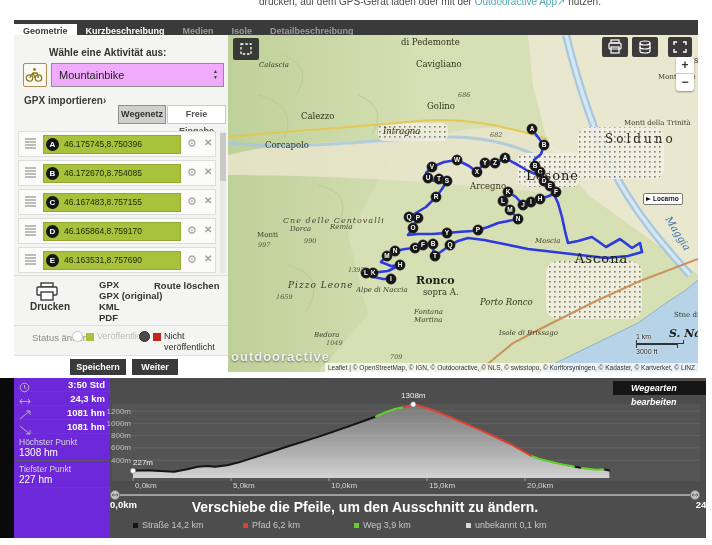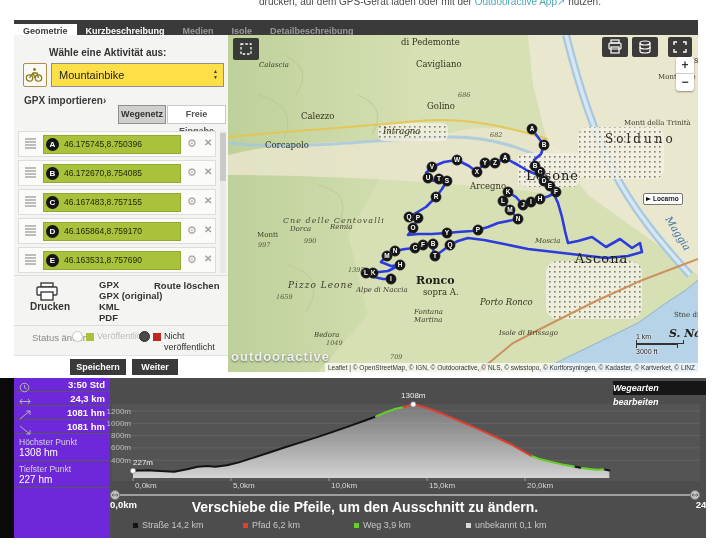--- a/index.html
+++ b/index.html
@@ -11,21 +11,21 @@
   #top-note .lnk{color:#4aa6b0;}
   
   #tabbar{left:14px;top:20px;width:684px;height:15px;background:#3a3a3a;white-space:nowrap;}
   .tab{display:inline-block;height:15px;line-height:15px;padding:0 9px;font-size:9px;font-weight:bold;color:#9a9a9a;cursor:pointer;}
   .tab.hl{color:#fff;}
   .tab.active{background:#fff;color:#3a3a3a;}
   
   #sidebar{left:14px;top:35px;width:214px;height:320px;background:#f4f4f2;border-bottom:1px solid #e2e2e0;}
   #activity-q{left:10px;top:12px;font-size:10px;font-weight:bold;color:#333;margin-left:25px;}
   #activity-icon{left:9px;top:28px;width:22px;height:22px;background:#fbf9f3;border:1px solid #b08c4f;border-radius:2px;}
-  #activity-select{left:37px;top:28px;width:164px;height:22px;background:#fde047;border:1px solid #8f8f8f;font-size:11px;color:#222;line-height:22px;padding-left:7px;cursor:pointer;}
+  #activity-select{left:37px;top:28px;width:164px;height:22px;background:#f0abfc;border:1px solid #8f8f8f;font-size:11px;color:#222;line-height:22px;padding-left:7px;cursor:pointer;}
   #activity-stepper{right:5px;top:4px;font-size:5px;line-height:6px;color:#333;text-align:center;position:absolute;}
   #gpx-import{left:10px;top:60px;font-size:10px;font-weight:bold;color:#3a3a3a;cursor:pointer;}
   .modebtn{top:70px;height:17px;line-height:17px;font-size:9px;font-weight:bold;text-align:center;cursor:pointer;}
   #mode-network{left:104px;width:46px;background:#cfcfcd;border:1px solid #8f8f8f;color:#333;}
   #mode-free{left:153px;width:57px;background:#fff;border:1px solid #c9c9c9;color:#555;}
   #wp-list{left:0;top:96px;width:206px;}
   .wp-row{position:absolute;left:4px;width:198px;height:26px;background:#fbfbfa;border:1px solid #dddddb;box-sizing:border-box;}
   .wp-handle{position:absolute;left:6px;top:6px;width:11px;height:13px;cursor:grab;}
   .wp-handle i{display:block;height:2px;background:#bcbcba;margin-bottom:1px;}
   .wp-field{position:absolute;left:24px;top:3px;width:138px;height:19px;background:#a9c23c;border:1px solid #93a832;box-sizing:border-box;cursor:text;}
@@ -76,21 +76,21 @@
   
   #panel{left:0;top:378px;width:706px;height:160px;background:#4d4d4d;}
   #panel-blackstrip{left:0;top:0;width:14px;height:160px;background:#0a0a0a;}
   #stats{left:14px;top:0;width:96px;height:160px;background:#6d28d9;}
   .stat-row{position:relative;height:13px;border-bottom:1px solid #575757;}
   .stat-ic{position:absolute;left:5px;top:1px;}
   .stat-v{position:absolute;right:5px;top:0;font-size:9.5px;font-weight:bold;color:#fff;line-height:13px;}
   .stat-block{padding:3px 5px 2px 5px;border-bottom:1px solid #575757;}
   .stat-bl{font-size:8.5px;color:#d5d5d5;}
   .stat-bv{font-size:10px;font-weight:normal;color:#fff;}
-  #edit-waytypes{left:613px;top:3px;height:14px;line-height:14px;background:#161616;color:#fff;font-size:9px;font-style:italic;font-weight:bold;padding:0 0;cursor:pointer;}
+  #edit-waytypes{left:613px;top:3px;height:14px;line-height:14px;background:#161616;color:#fff;font-size:9px;font-style:italic;font-weight:bold;padding:0 18px;cursor:pointer;}
   #sl-left,#sl-right,#sl-hint{top:121px;font-size:9.5px;font-weight:bold;color:#fff;}
   #sl-left{left:110px;}
   #sl-right{left:648px;width:80px;text-align:right;}
   #sl-hint{left:110px;width:510px;text-align:center;font-size:14px;}
   .leg{top:142px;font-size:9px;color:#c6c6c6;white-space:nowrap;}
   .leg b{display:inline-block;width:5px;height:5px;margin-right:4px;}
 </style>
 </head>
 <body>
 

